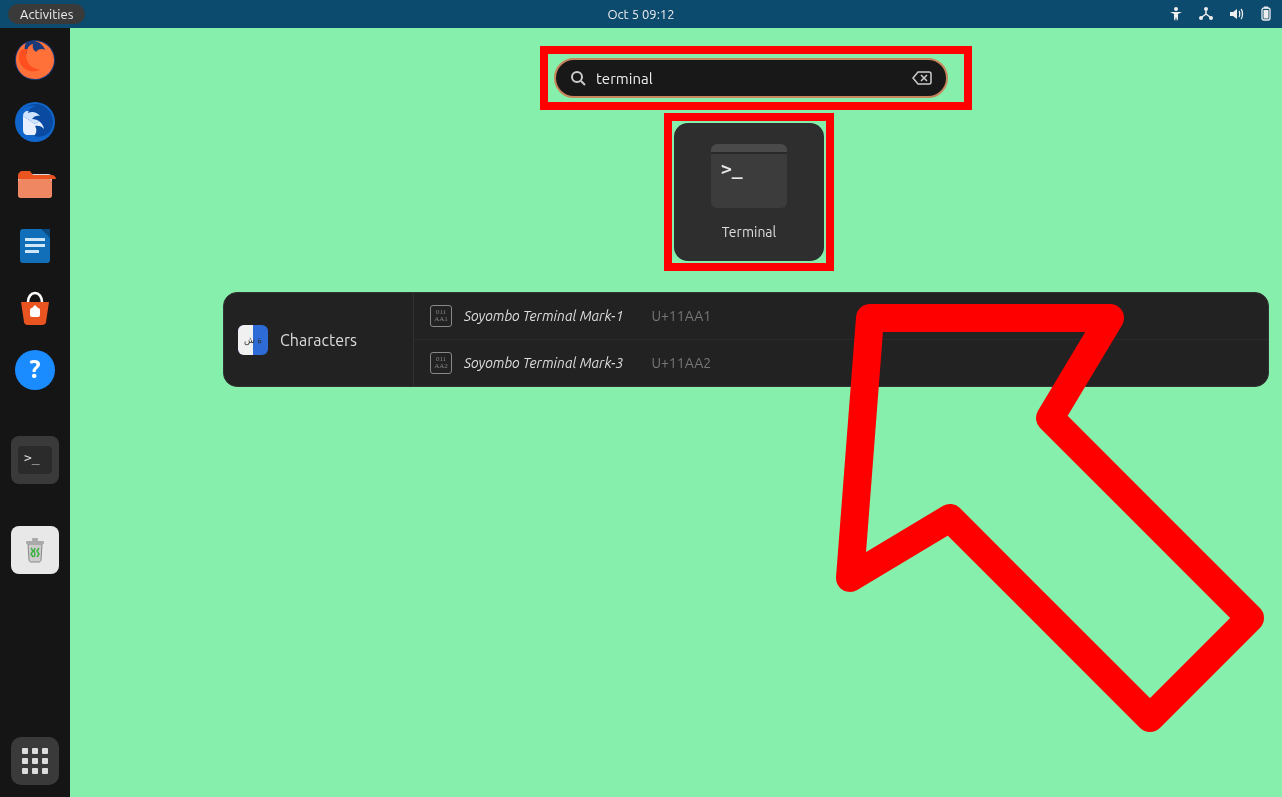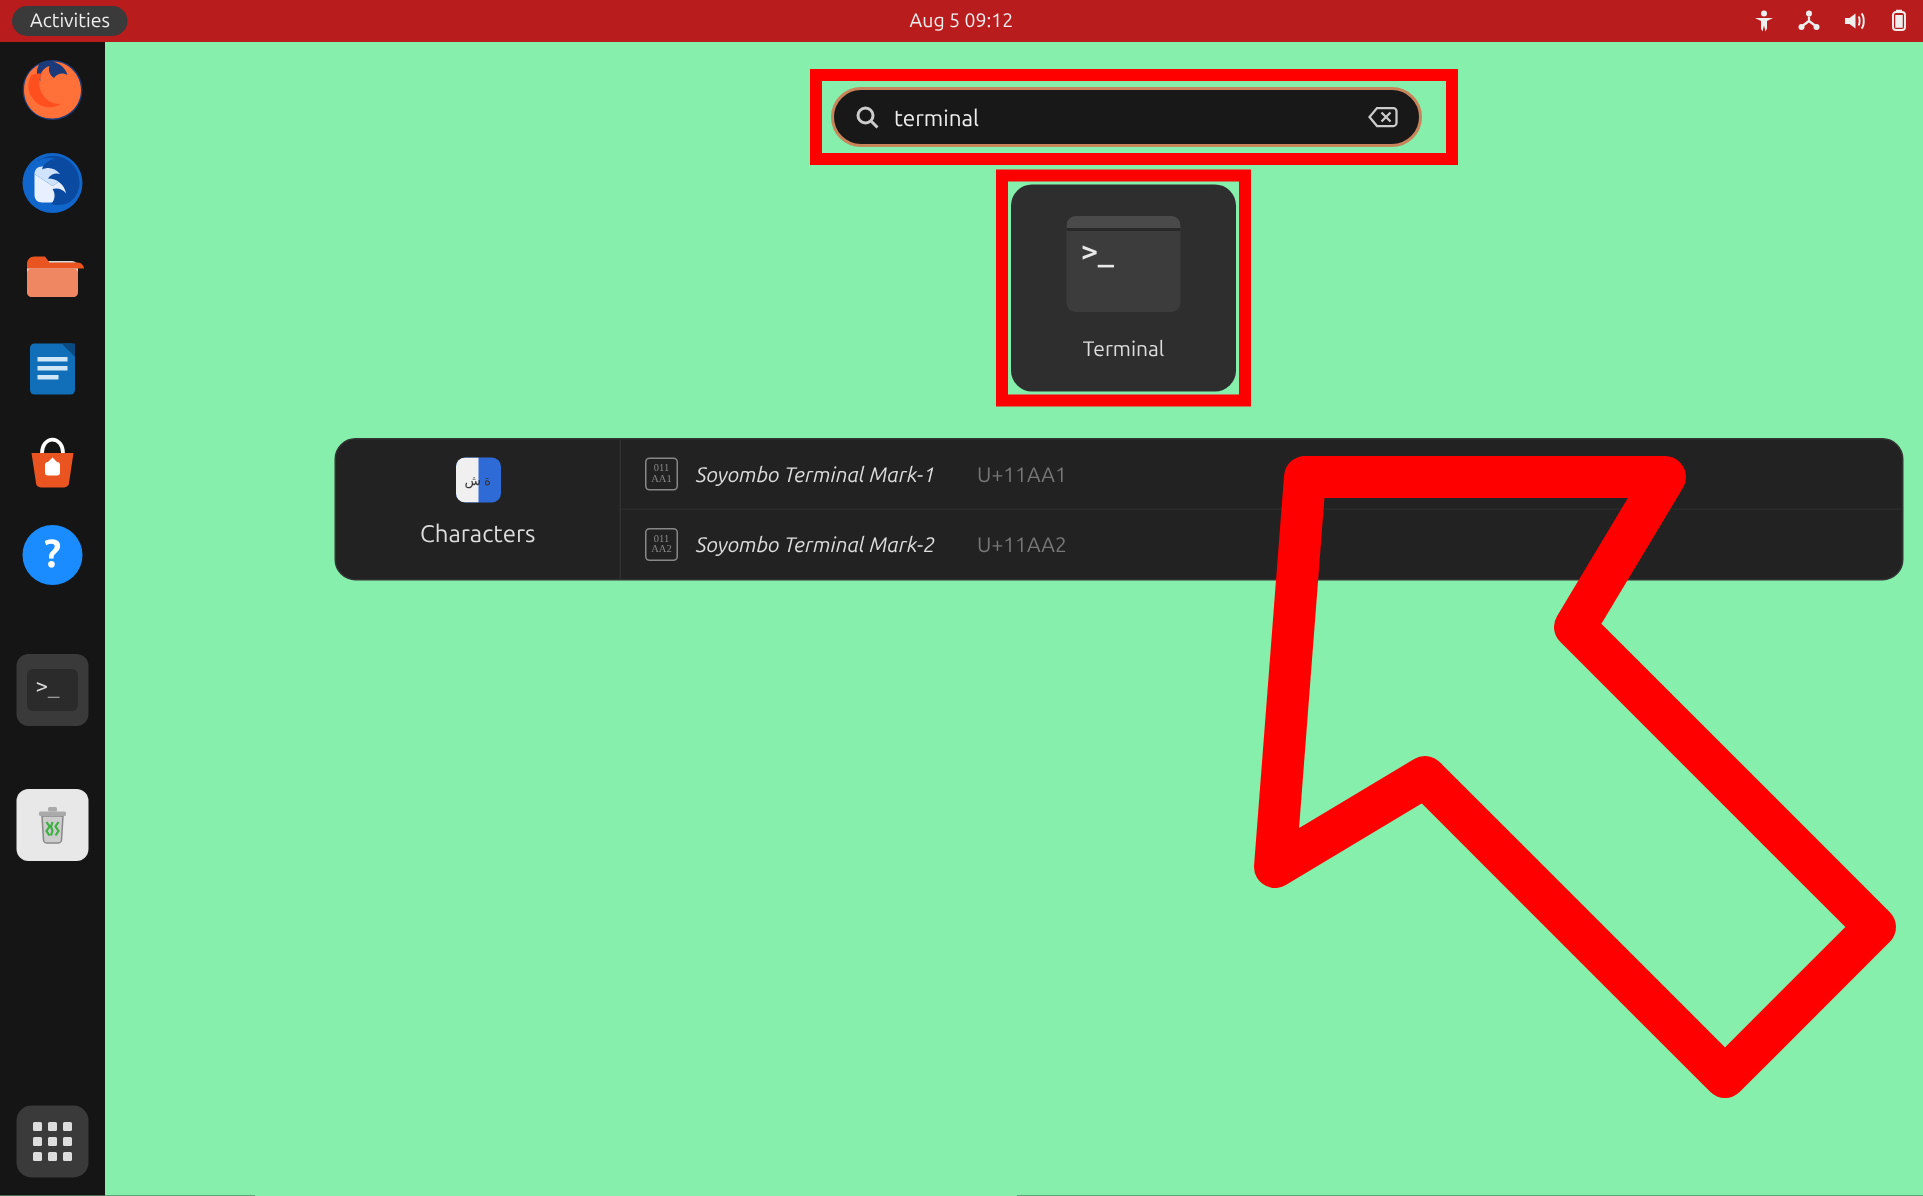--- a/index.html
+++ b/index.html
@@ -7,21 +7,21 @@
   body {
     background: #1e1e1e;
     font-family: Ubuntu, "Segoe UI", Arial, sans-serif;
     color: #ddd;
     position: relative;
   }
 
   
   .topbar {
     position: absolute; top: 0; left: 0; right: 0; height: 28px;
-    background: #b91c1c; display: flex; align-items: center;
+    background: #0c4a6e; display: flex; align-items: center;
     font-size: 13px; color: #ddd;
   }
   .topbar .activities {
     background: #3a3a3a; border-radius: 12px; padding: 3px 12px;
     margin-left: 8px; color: #eee; cursor: pointer;
   }
   .topbar .clock {
     position: absolute; left: 50%; transform: translateX(-50%);
     color: #eee;
   }
@@ -103,21 +103,20 @@
   
   .results {
     position: absolute; left: 153px; top: 264px; width: 1046px;
     background: #222; border-radius: 14px; overflow: hidden;
     border: 1px solid #333;
   }
   .results-row { display: flex; align-items: stretch; }
   .results-side {
     width: 190px; padding: 12px 14px; display: flex; align-items: center; gap: 12px;
     border-right: 1px solid #303030;
-    flex-direction: column;
   }
   .char-icon {
     width: 30px; height: 30px; border-radius: 6px; background: #2e6bd6;
     position: relative; overflow: hidden;
   }
   .char-icon::before {
     content: ""; position: absolute; inset: 0 50% 0 0; background: #f0f0f0;
   }
   .char-icon::after {
     content: "ة ش"; position: absolute; inset:0; display:flex; align-items:center; justify-content:center;
@@ -143,21 +142,21 @@
   }
 
   
   svg { display: block; }
 </style>
 </head>
 <body>
 
 <div class="topbar">
   <div class="activities">Activities</div>
-  <div class="clock">Aug 5  09:12</div>
+  <div class="clock">Oct 5  09:12</div>
   <div class="tray">
     <span class="tray-icon">
       <svg width="16" height="16" viewBox="0 0 16 16">
           <circle cx="8" cy="3" r="2" fill="#eee"></circle>
           <path d="M2 6h12l-4 2v5l-1 2-1-4-1 4-1-2V8z" fill="#eee"></path>
         </svg>
     </span>
     <span class="tray-icon">
       <svg width="16" height="16" viewBox="0 0 16 16">
           <circle cx="8" cy="3" r="2" fill="#eee"></circle>
@@ -296,21 +295,21 @@
         <span>Characters</span>
       </div>
       <div class="results-list">
         <div class="result-item">
           <div class="glyph-box">011<br>AA1</div>
           <span class="result-name">Soyombo Terminal Mark-1</span>
           <span class="result-code">U+11AA1</span>
         </div>
         <div class="result-item">
           <div class="glyph-box">011<br>AA2</div>
-          <span class="result-name">Soyombo Terminal Mark-2</span>
+          <span class="result-name">Soyombo Terminal Mark-3</span>
           <span class="result-code">U+11AA2</span>
         </div>
       </div>
     </div>
   </div>
 
   <svg class="arrow-annot" width="460" height="540" viewBox="0 0 460 540">
     <path d="M 60 40
              L 300 40
              L 240 140

